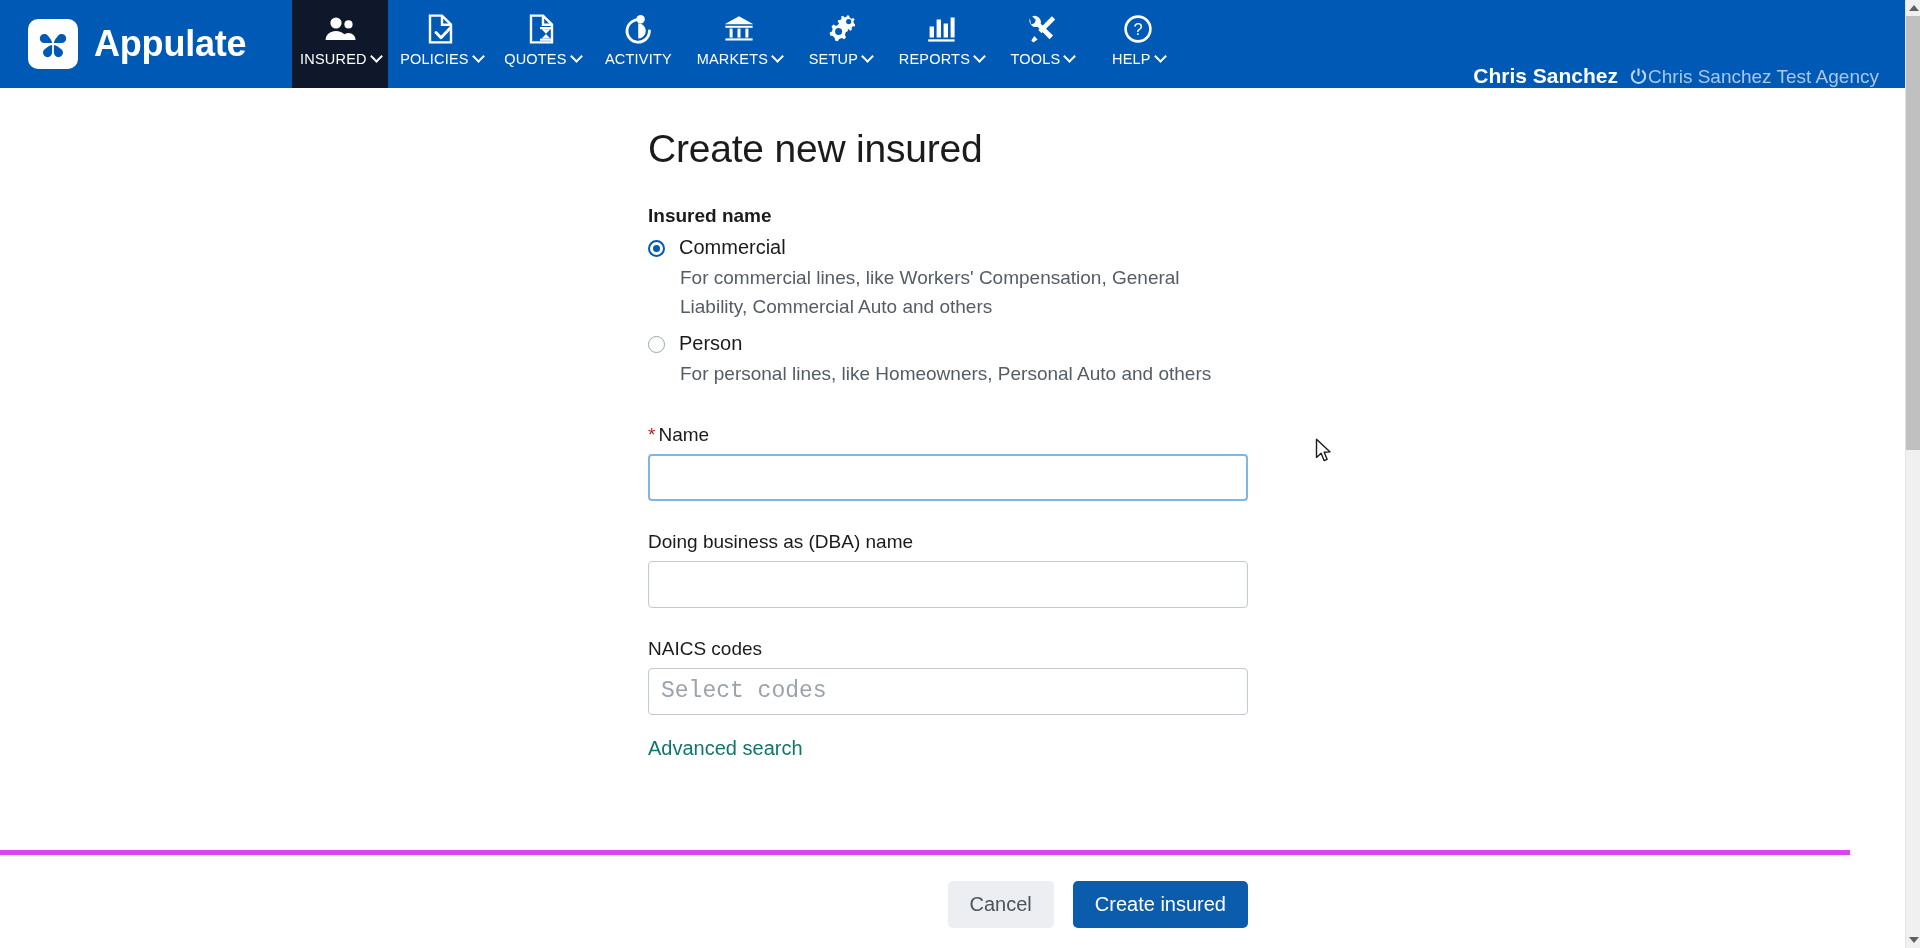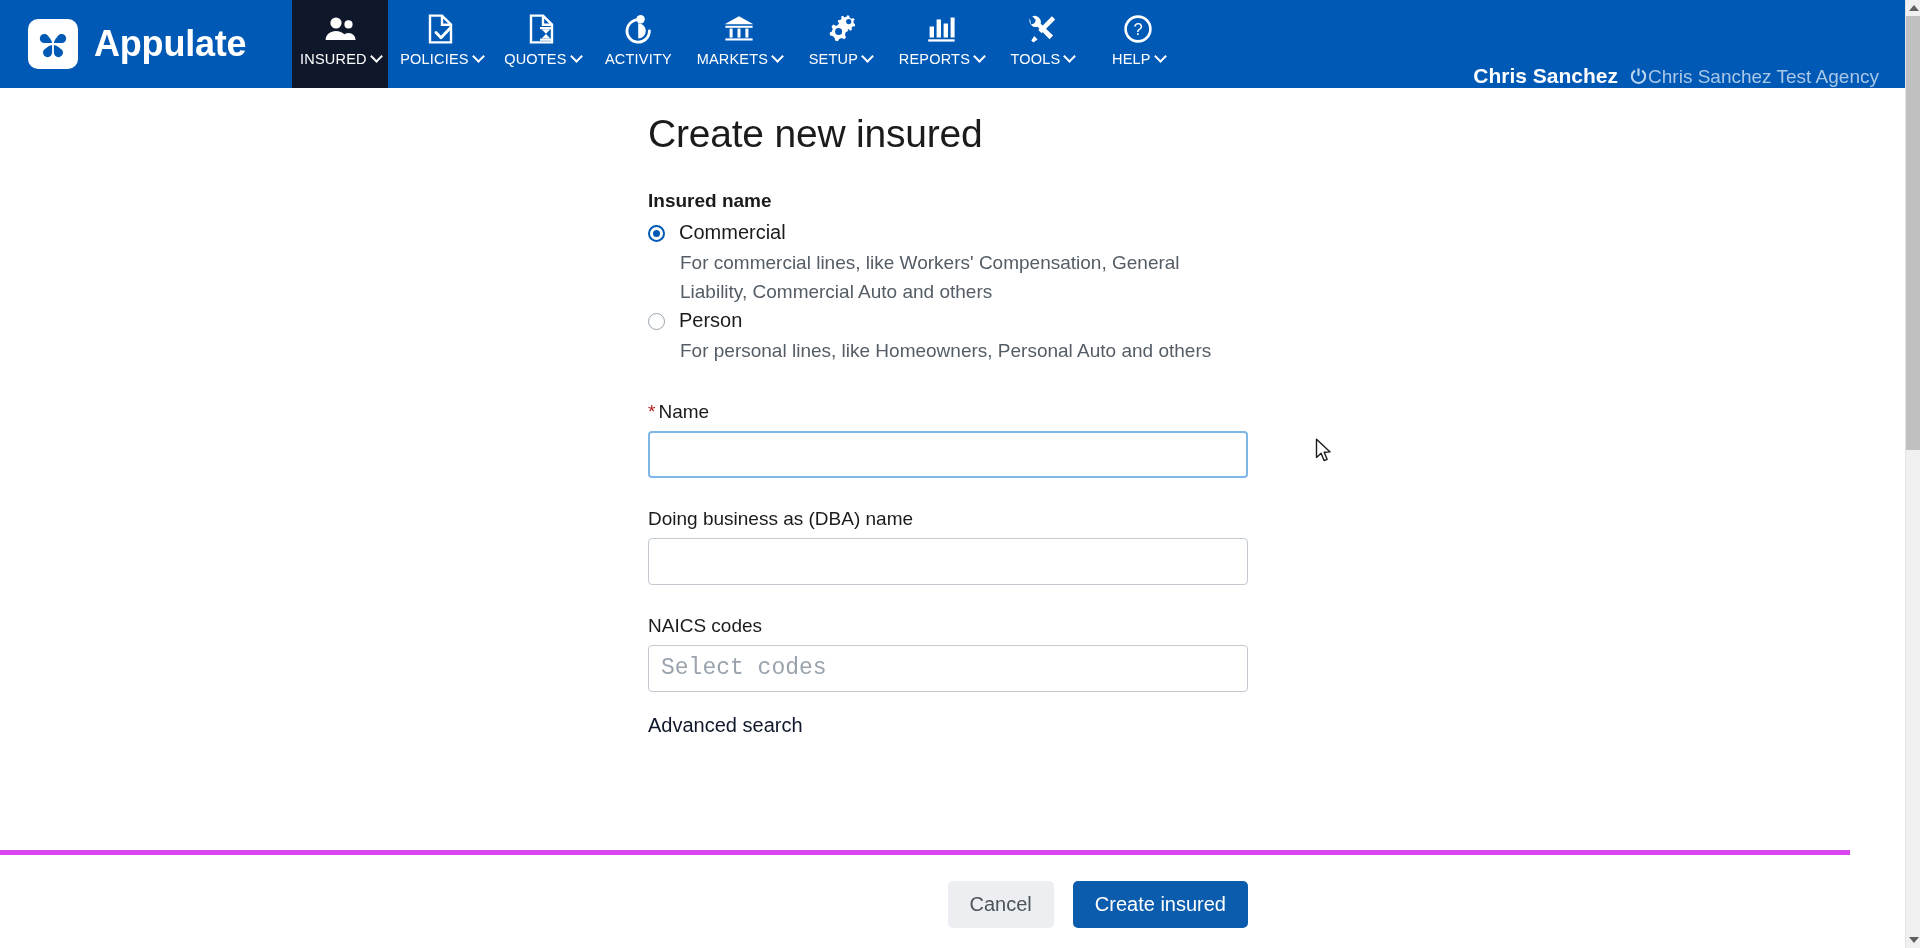--- a/index.html
+++ b/index.html
@@ -120,21 +120,21 @@
     position: absolute;
     left: 648px;
     top: 0;
     width: 600px;
   }
   h1.page-title {
     font-size: 39px;
     font-weight: normal;
     color: #1b1b1b;
     margin: 0;
-    padding-top: 24px;
+    padding-top: 39px;
     letter-spacing: -0.2px;
   }
 
   .field-label {
     font-size: 19px;
     color: #1b1b1b;
     font-weight: bold;
     margin-top: 38px;
     margin-bottom: 8px;
   }
@@ -195,21 +195,21 @@
   }
   .text-input.focused {
     border: 2px solid #7eb6e8;
   }
   .text-input::placeholder { color: #9aa3ad; }
 
   .link {
     display: inline-block;
     margin-top: 22px;
     font-size: 20px;
-    color: #0f172a;
+    color: #0f766e;
     text-decoration: none;
     cursor: pointer;
   }
 
   
   #footer {
     position: absolute;
     left: 0; top: 850px;
     width: 1850px; height: 98px;
     background: #ffffff;
@@ -457,21 +457,21 @@
       <h1 class="page-title">Create new insured</h1>
 
       <div class="field-label" style="margin-top:34px;">Insured name</div>
 
       <label class="radio-row">
         <span class="radio checked"></span>
         <span class="radio-text">Commercial</span>
       </label>
       <div class="radio-desc">For commercial lines, like Workers' Compensation, General Liability, Commercial Auto and others</div>
 
-      <label class="radio-row" style="margin-top:1px;">
+      <label class="radio-row" style="margin-top:9px;">
         <span class="radio"></span>
         <span class="radio-text">Person</span>
       </label>
       <div class="radio-desc">For personal lines, like Homeowners, Personal Auto and others</div>
 
       <div class="field-label normal" style="margin-top:36px;">
         <span class="req-star">*</span><span>Name</span>
       </div>
       <input class="text-input focused" type="text" value="" placeholder="" style="">
 

